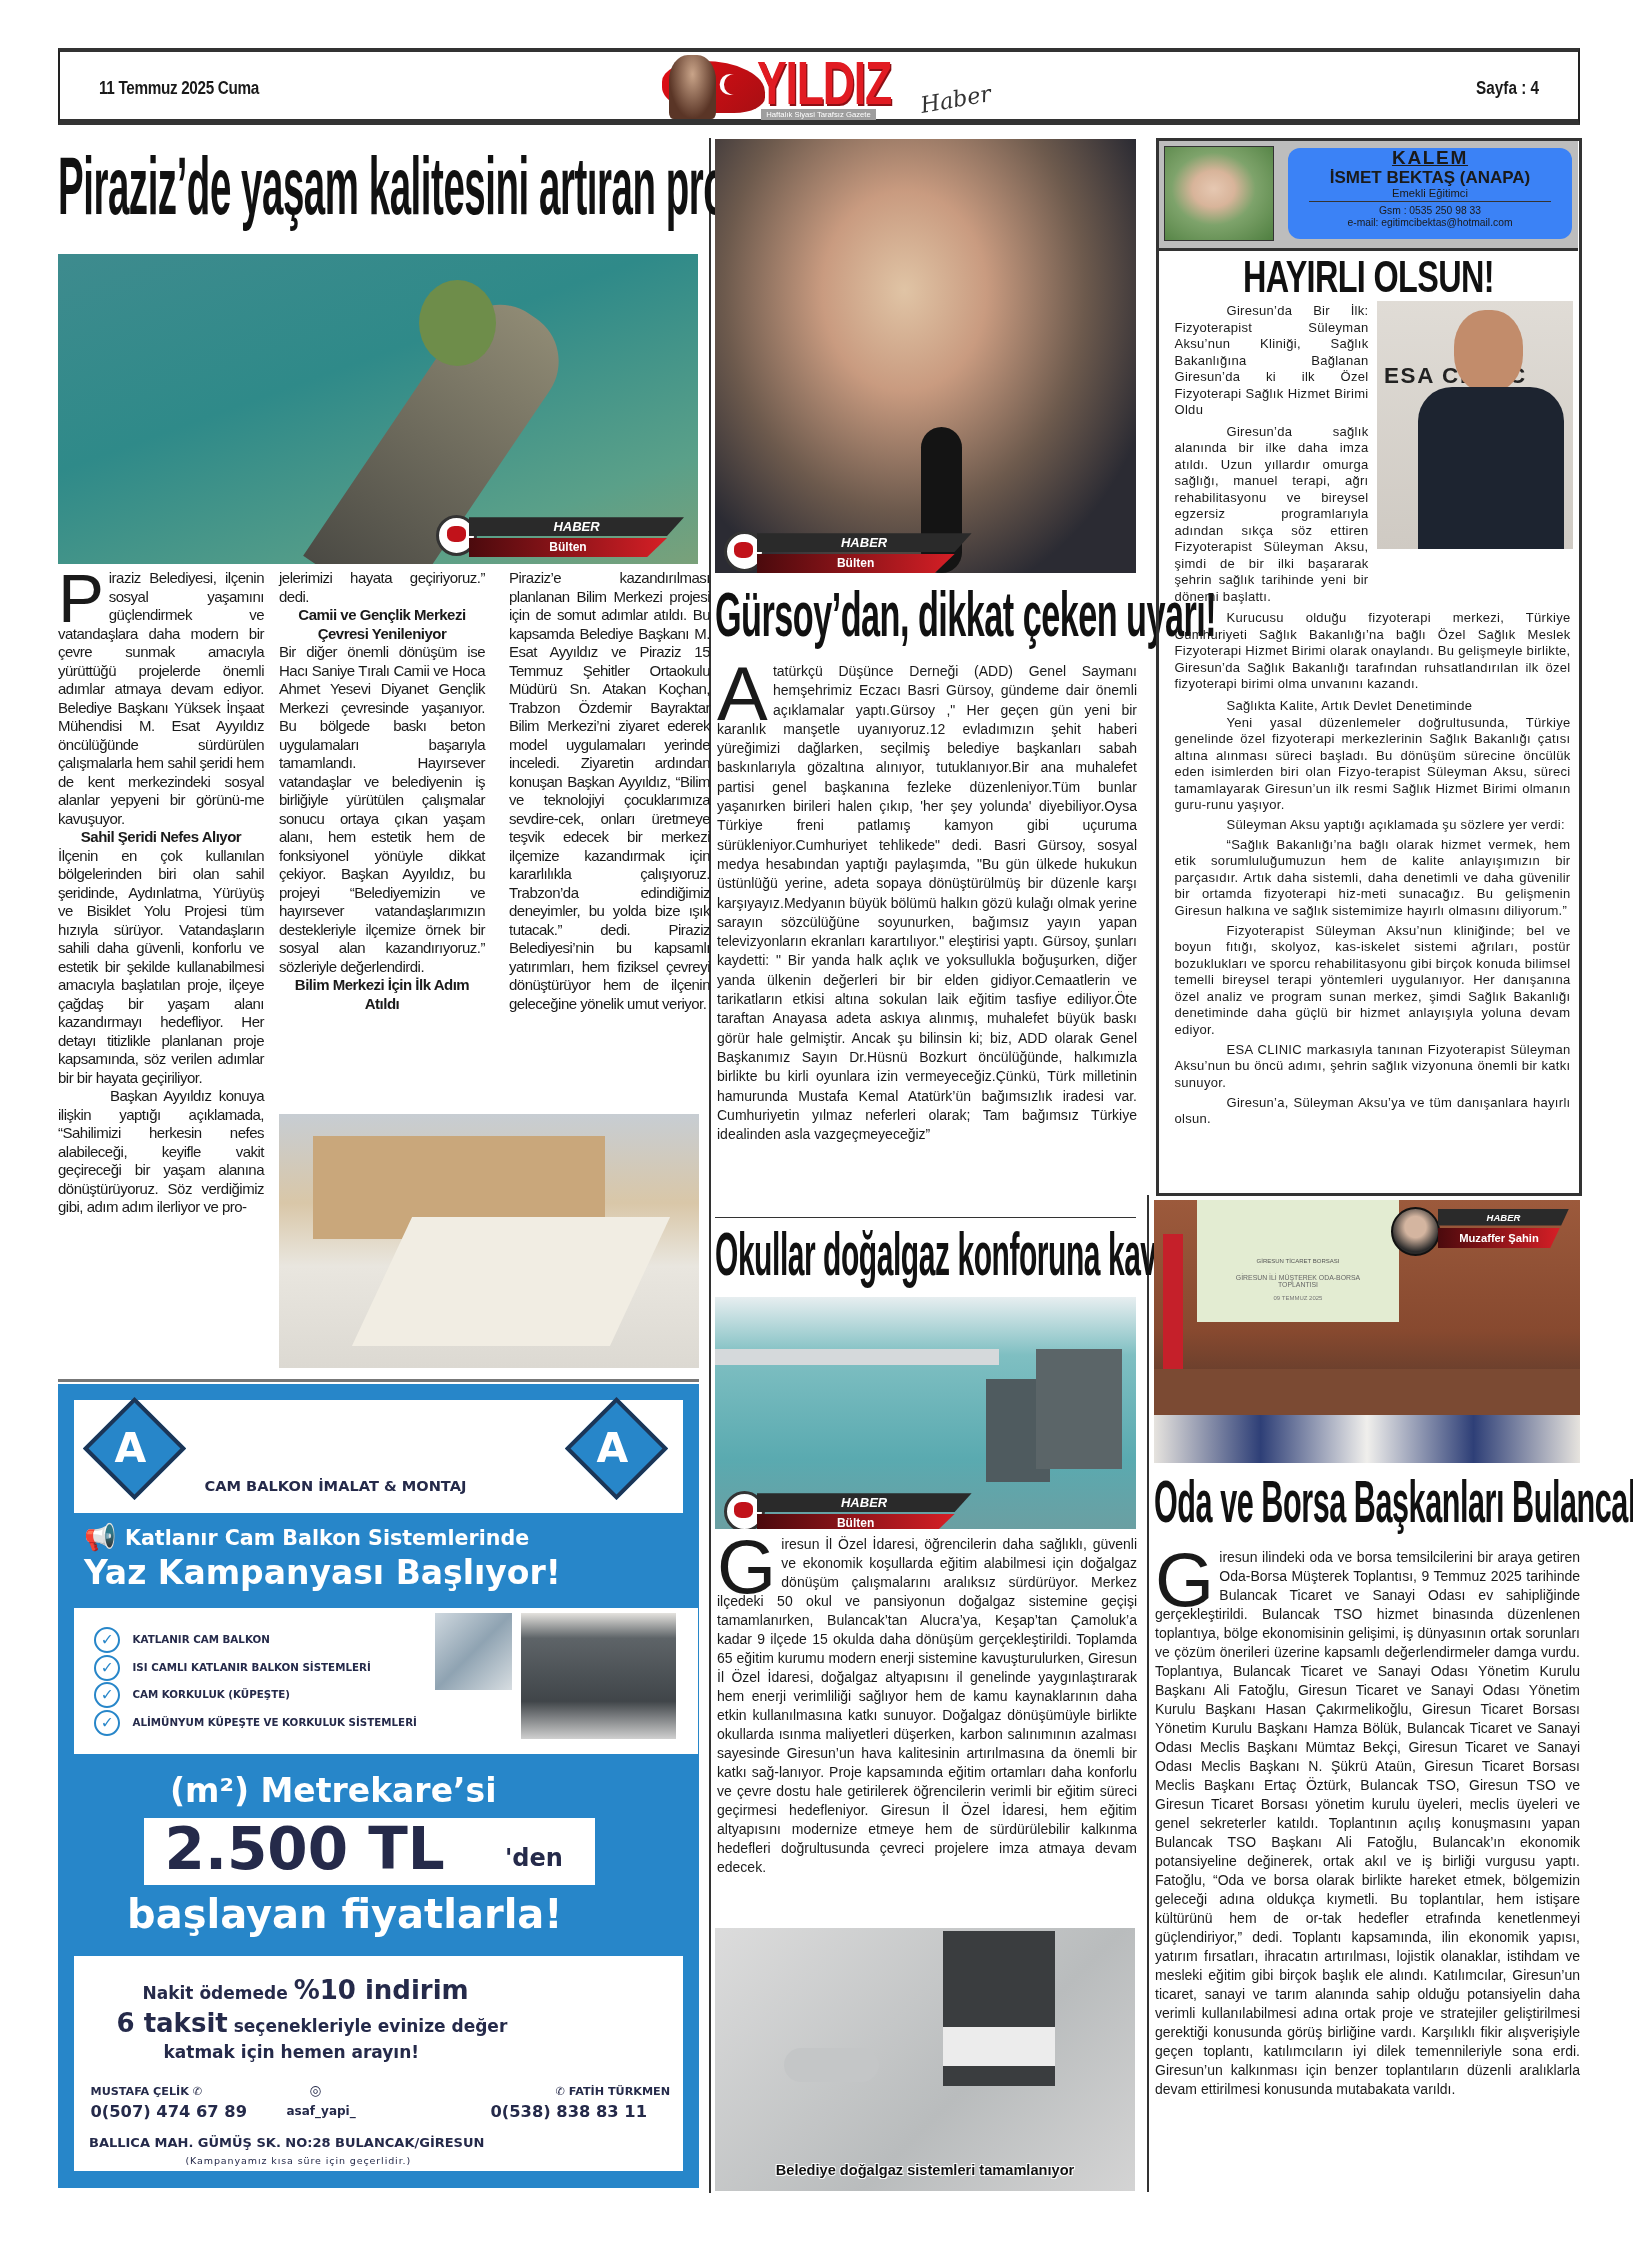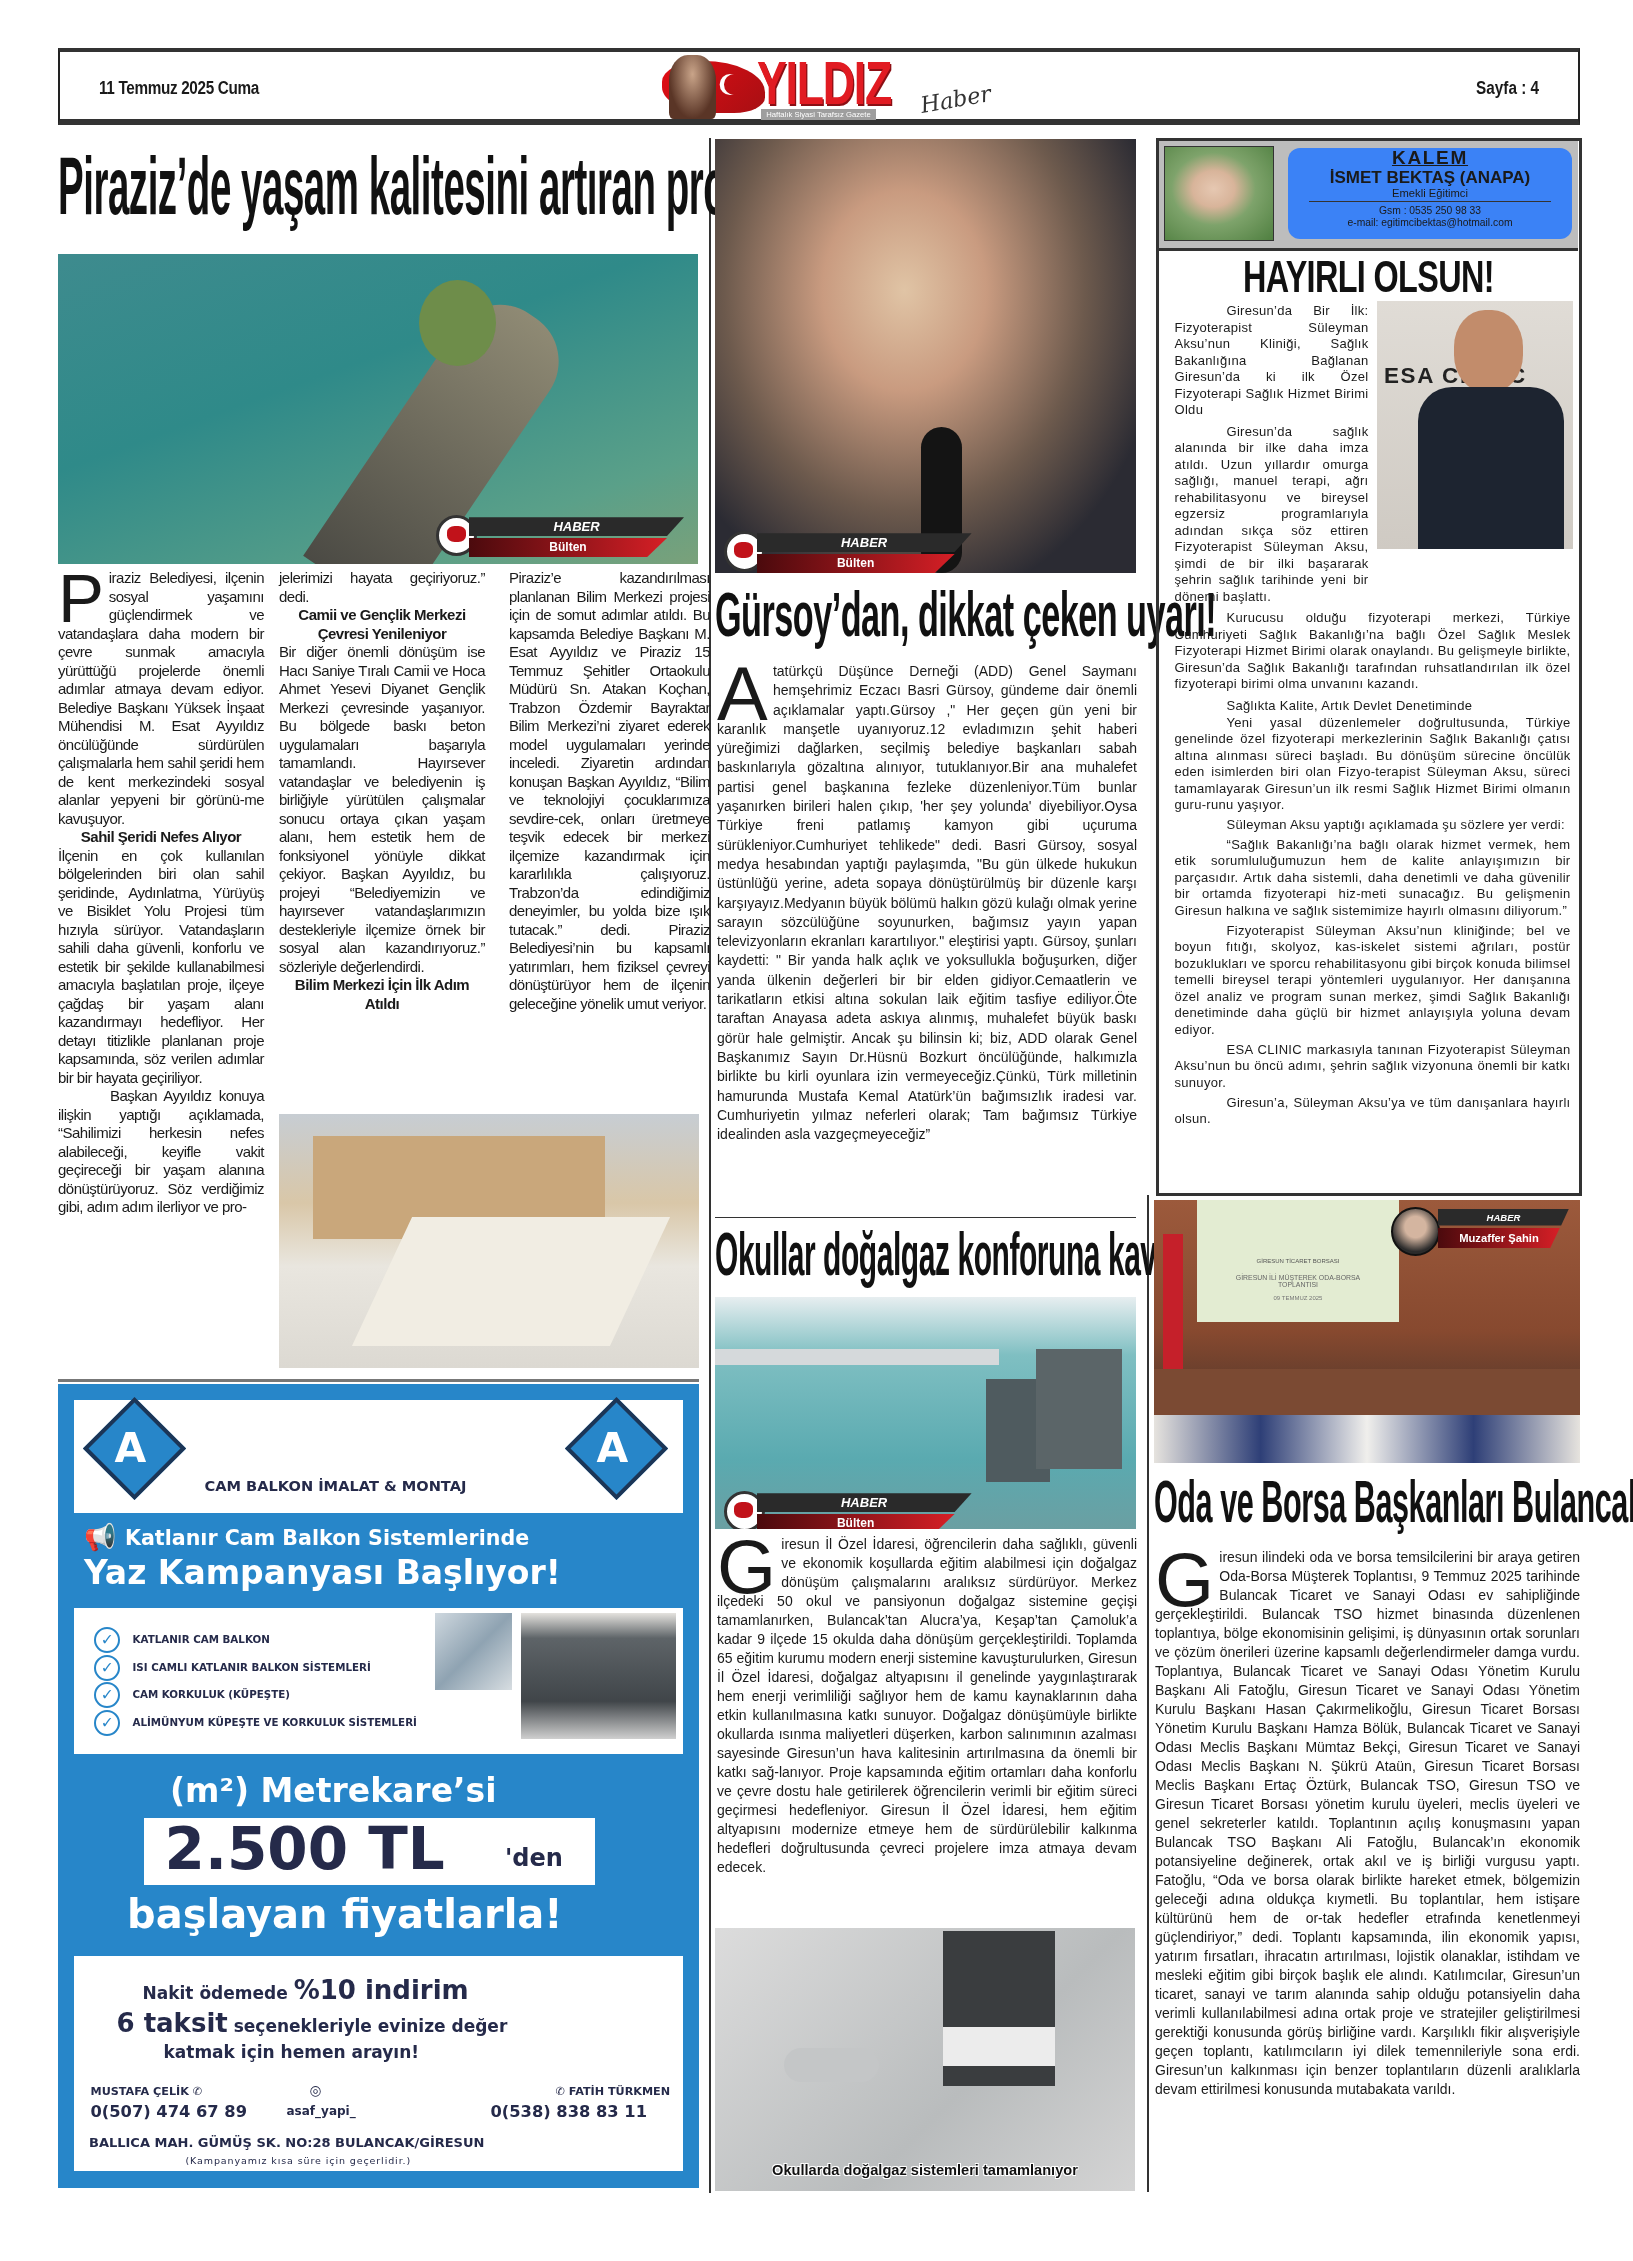--- a/index.html
+++ b/index.html
@@ -120,21 +120,21 @@
     <div class="bot">Bülten</div>
   </div>
 </div>
 <div class="abs body" style="left:717px;top:1535px;width:420px;font-size:14px;line-height:19px;">
   <p><span class="dropcap" style="font-size:76px;line-height:57px;">G</span><span>iresun İl Özel İdaresi, öğrencilerin daha sağlıklı, güvenli ve ekonomik koşullarda eğitim alabilmesi için doğalgaz dönüşüm çalışmalarını aralıksız sürdürüyor. Merkez ilçedeki 50 okul ve pansiyonun doğalgaz sistemine geçişi tamamlanırken, Bulancak’tan Alucra’ya, Keşap’tan Çamoluk’a kadar 9 ilçede 15 okulda daha dönüşüm gerçekleştirildi. Toplamda 65 eğitim kurumu modern enerji sistemine kavuşturulurken, Giresun İl Özel İdaresi, doğalgaz altyapısını il genelinde yaygınlaştırarak hem enerji verimliliği sağlıyor hem de kamu kaynaklarının daha etkin kullanılmasına katkı sunuyor. Doğalgaz dönüşümüyle birlikte okullarda ısınma maliyetleri düşerken, karbon salınımının azalması sayesinde Giresun’un hava kalitesinin artırılmasına da önemli bir katkı sağ-lanıyor. Proje kapsamında eğitim ortamları daha konforlu ve çevre dostu hale getirilerek öğrencilerin verimli bir eğitim süreci geçirmesi hedefleniyor. Giresun İl Özel İdaresi, hem eğitim altyapısını modernize etmeye hem de sürdürülebilir kalkınma hedefleri doğrultusunda çevreci projelere imza atmaya devam edecek.</span></p>
 </div>
 <div class="abs photo" style="left:715px;top:1928px;width:420px;height:263px;background:linear-gradient(135deg,#dcdcdc,#b9bcbd 60%,#d4d4d4);">
   <div style="position:absolute;left:228px;top:3.4px;width:112px;height:155px;background:#3a3d3f;"></div>
   <div style="position:absolute;left:228px;top:99px;width:112px;height:39px;background:#ececec;"></div>
   <div style="position:absolute;left:69px;top:120px;width:95px;height:34px;background:#c4c6c7;border-radius:17px;"></div>
-  <div style="position:absolute;left:0;right:0;top:234px;text-align:center;font-weight:bold;font-size:14.6px;color:#111;text-shadow:-0.9px -0.9px 0 #fff,0.9px -0.9px 0 #fff,-0.9px 0.9px 0 #fff,0.9px 0.9px 0 #fff;">Okullarda doğalgaz sistemleri tamamlanıyor</div>
+  <div style="position:absolute;left:0;right:0;top:234px;text-align:center;font-weight:bold;font-size:14.6px;color:#111;text-shadow:-0.9px -0.9px 0 #fff,0.9px -0.9px 0 #fff,-0.9px 0.9px 0 #fff,0.9px 0.9px 0 #fff;">Belediye doğalgaz sistemleri tamamlanıyor</div>
 </div>
 
 <div id="kalem" class="abs">
   <div id="kalem-head" class="abs">
     <div class="abs photo" style="left:5.2px;top:5.2px;width:108px;height:93px;border:1.7px solid #333;background:radial-gradient(ellipse at 45% 45%,#e6c8b2 0%,#d8b49a 25%,#7ea36b 50%,#4f7f40 100%);"></div>
     <div class="abs" style="left:129px;top:6.9px;width:284px;height:91px;background:#3b82f6;border-radius:12px;text-align:center;">
       <div style="font-weight:bold;font-size:19px;line-height:20.6px;text-decoration:underline;letter-spacing:1.7px;">KALEM</div>
       <div style="font-weight:bold;font-size:17px;line-height:19px;">İSMET BEKTAŞ (ANAPA)</div>
       <div style="font-size:11.2px;line-height:13.8px;border-bottom:1.7px solid #333;margin:0 20.6px 2.6px;">Emekli Eğitimci</div>
       <div style="font-size:10.3px;line-height:12px;">Gsm : 0535 250 98 33</div>
@@ -184,21 +184,21 @@
   <div class="adwhite" style="left:15.5px;top:15.5px;width:609px;height:113px;">
     <div style="position:absolute;left:24px;top:12px;width:65px;height:65px;background:#2786c9;border:4.3px solid #1c3556;transform:rotate(45deg);"></div>
     <div style="position:absolute;left:41px;top:24px;font-weight:bold;font-size:41px;color:#fff;font-family:'DejaVu Sans',sans-serif;">A</div>
     <div class="adtxt dark" style="left:131px;top:77px;font-size:14.6px;">CAM BALKON İMALAT &amp; MONTAJ</div>
     <div style="position:absolute;left:506px;top:12px;width:65px;height:65px;background:#2786c9;border:4.3px solid #1c3556;transform:rotate(45deg);"></div>
     <div style="position:absolute;left:523px;top:24px;font-weight:bold;font-size:41px;color:#fff;font-family:'DejaVu Sans',sans-serif;">A</div>
   </div>
   <div class="adtxt" style="left:26px;top:138px;font-size:26px;color:#1c3556;">📢</div>
   <div class="adtxt" style="left:67px;top:142px;font-size:20.6px;">Katlanır Cam Balkon Sistemlerinde</div>
   <div class="adtxt" style="left:26px;top:169px;font-size:33px;">Yaz Kampanyası Başlıyor!</div>
-  <div class="adwhite" style="left:15.5px;top:224px;width:609px;height:146px;">
+  <div class="adwhite" style="left:15.5px;top:224px;width:609px;height:146px;padding-left:15px;">
     <div style="position:absolute;left:20.6px;top:19px;">
       <div style="font-family:'DejaVu Sans',sans-serif;font-weight:bold;font-size:10.3px;color:#252a4a;height:27.5px;"><span class="check">✓</span><span>KATLANIR CAM BALKON</span></div>
       <div style="font-family:'DejaVu Sans',sans-serif;font-weight:bold;font-size:10.3px;color:#252a4a;height:27.5px;"><span class="check">✓</span><span>ISI CAMLI KATLANIR BALKON SİSTEMLERİ</span></div>
       <div style="font-family:'DejaVu Sans',sans-serif;font-weight:bold;font-size:10.3px;color:#252a4a;height:27.5px;"><span class="check">✓</span><span>CAM KORKULUK (KÜPEŞTE)</span></div>
       <div style="font-family:'DejaVu Sans',sans-serif;font-weight:bold;font-size:10.3px;color:#252a4a;height:27.5px;"><span class="check">✓</span><span>ALİMÜNYUM KÜPEŞTE VE KORKULUK SİSTEMLERİ</span></div>
     </div>
     <div style="position:absolute;left:361px;top:5.2px;width:77px;height:77px;background:linear-gradient(135deg,#cfd8df,#8fa3b2,#d7dde1);"></div>
     <div style="position:absolute;left:447px;top:5.2px;width:155px;height:126px;background:linear-gradient(180deg,#e4e2de 0%,#5e6468 20%,#404549 70%,#cfcfcf 100%);"></div>
   </div>
   <div class="adtxt" style="left:112px;top:387px;font-size:33px;">(m²) Metrekare’si</div>

